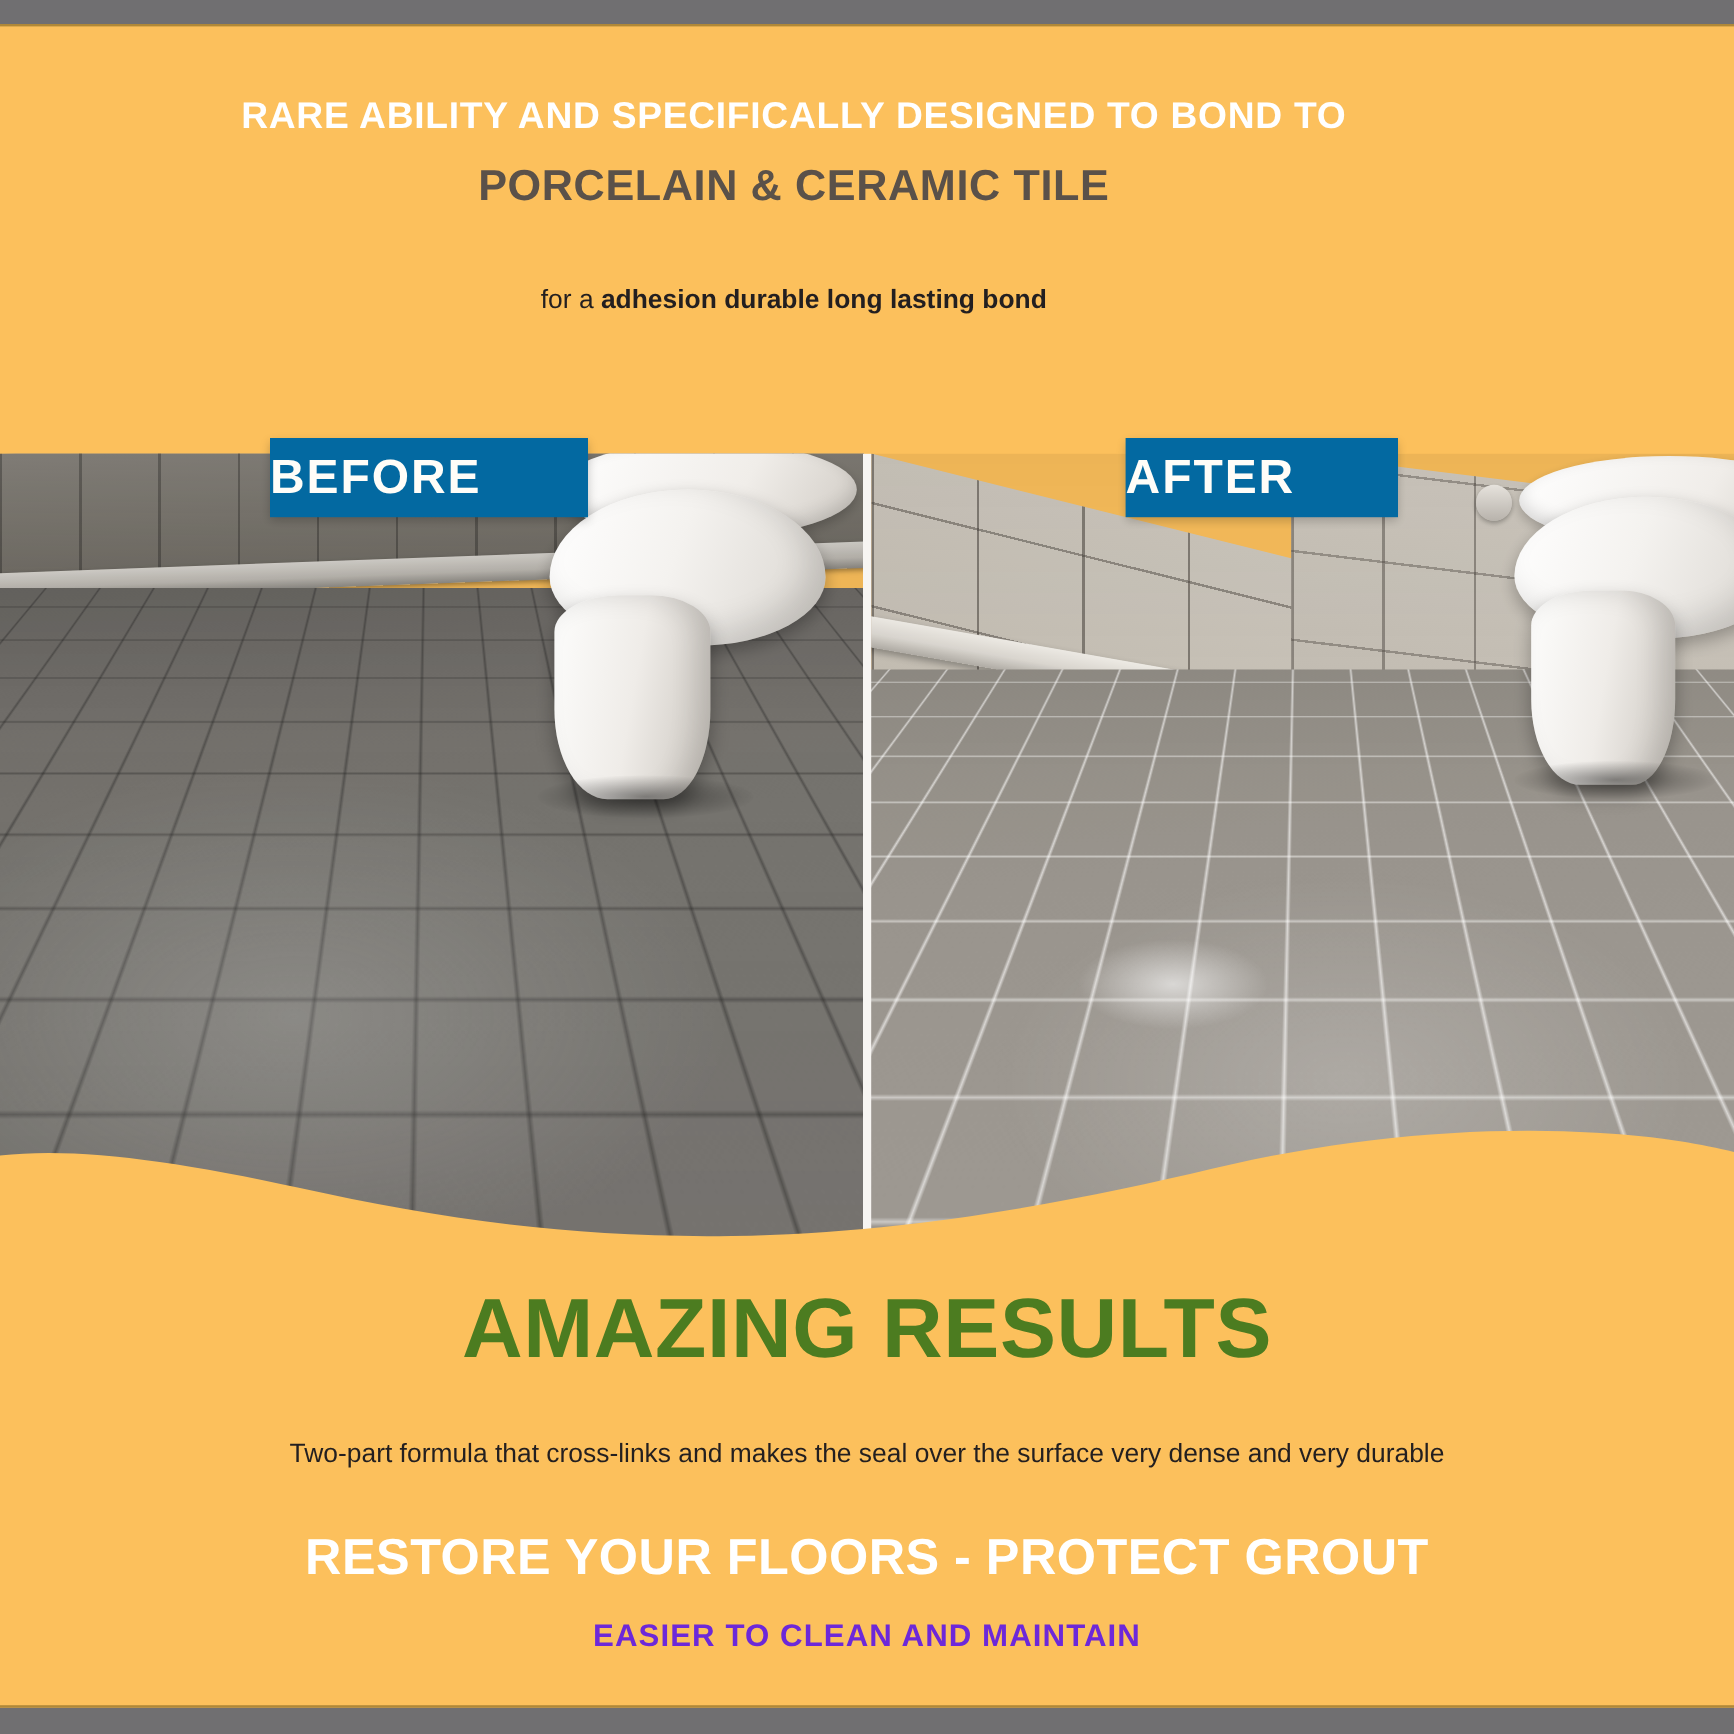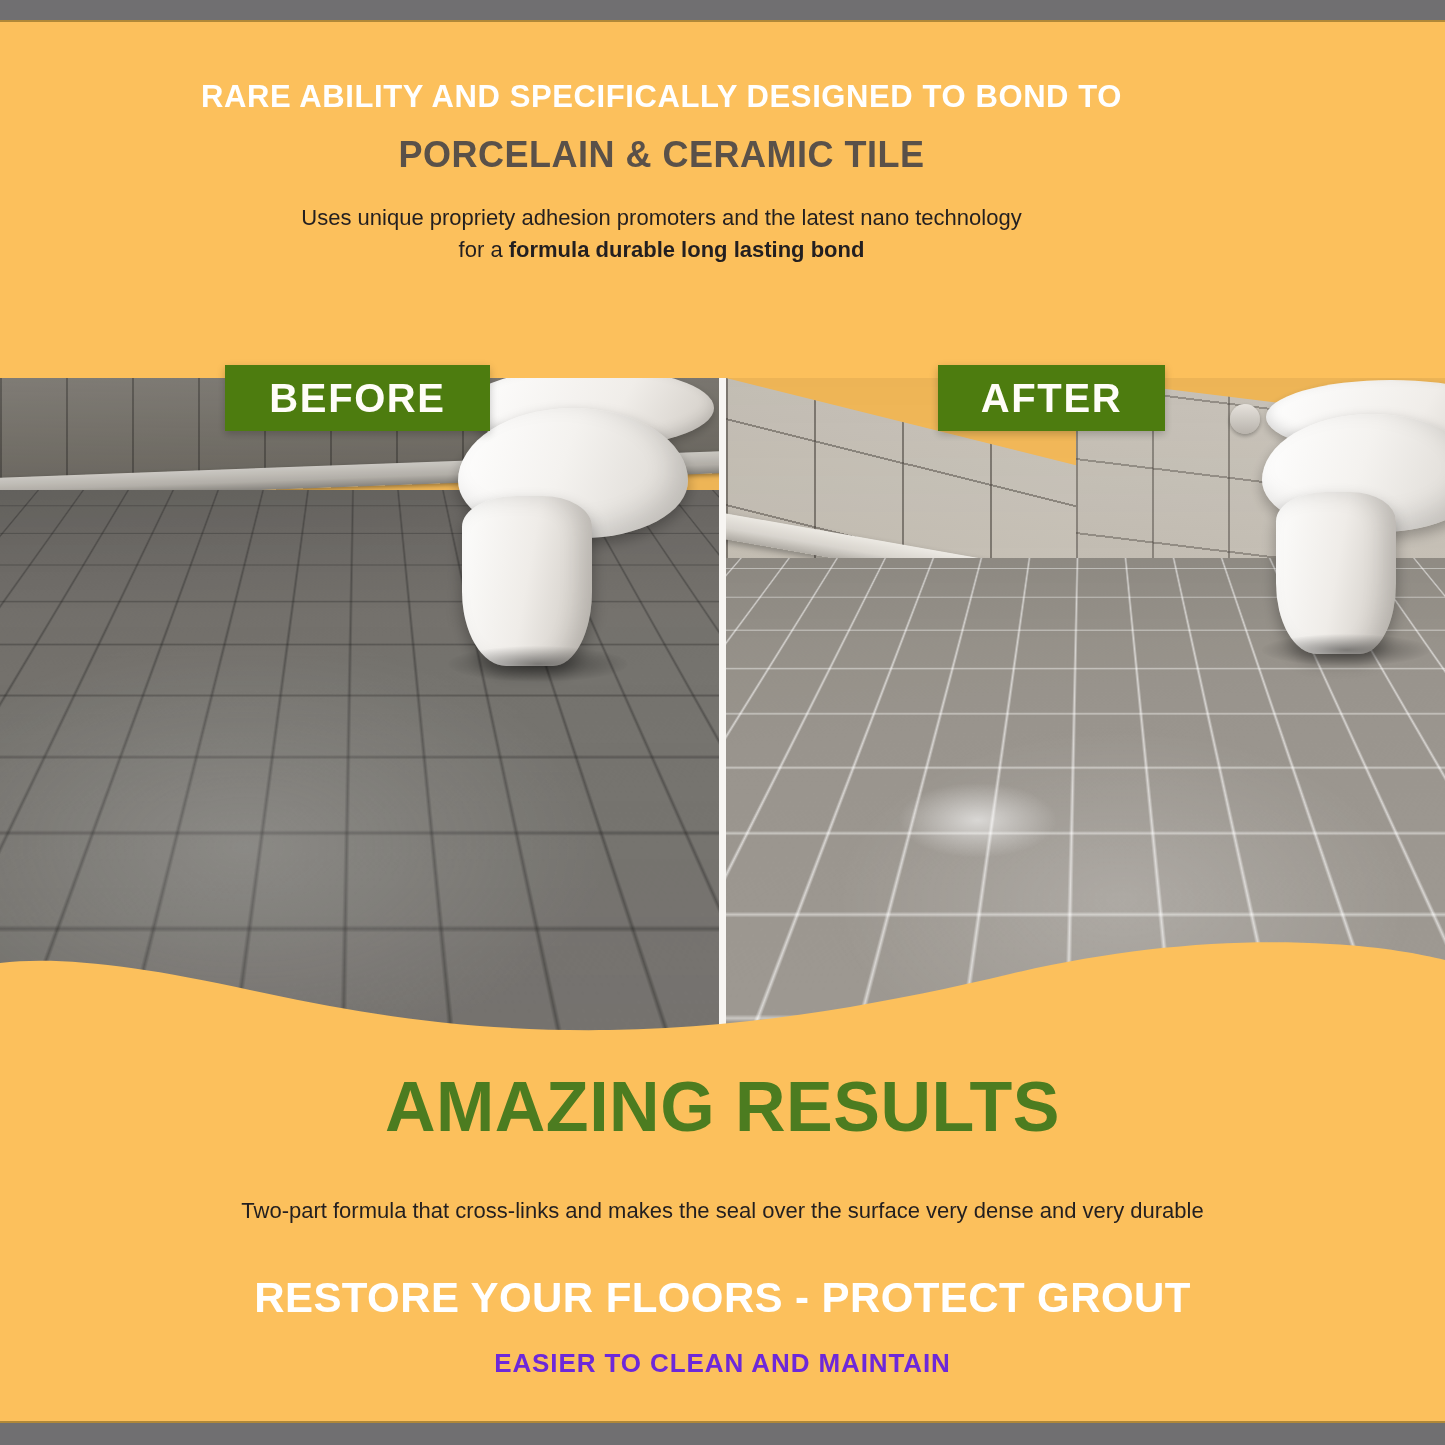--- a/index.html
+++ b/index.html
@@ -255,26 +255,25 @@
     height: 200px;
     z-index: 8;
     pointer-events: none;
   }
   .wave svg { display: block; width: 1445px; height: 200px; }
 
   
   .badge {
     position: absolute;
     z-index: 10;
-    background: #4d7c0f;
+    background: #0369a1;
     color: #fffdf8;
     font-size: 40px;
     font-weight: bold;
     letter-spacing: 1.6px;
-    text-align: center;
     line-height: 66px;
     height: 66px;
     box-shadow: 0 3px 8px rgba(0,0,0,0.22);
   }
   #badge-before { left: 225px; top: 365px; width: 265px; }
   #badge-after  { left: 938px; top: 365px; width: 227px; }
 
   
   .bottom-block {
     position: absolute;
@@ -321,22 +320,22 @@
 <body>
 
 <div class="page">
 
   <div class="bar bar-top"></div>
 
   <div class="headline-block">
     <p class="eyebrow">RARE ABILITY AND SPECIFICALLY DESIGNED TO BOND TO</p>
     <h1 class="title">PORCELAIN &amp; CERAMIC TILE</h1>
     <p class="subtitle">
-      <span>Uses unique propriety adhesion promoters and the latest nano technology</span><br>
-      <span>for a </span><span class="strong">formula durable  long lasting bond</span>
+      <br>
+      <span>for a </span><span class="strong">adhesion durable  long lasting bond</span>
     </p>
   </div>
 
   <div class="photo-strip">
 
     <div class="photo photo-before" aria-label="before photo">
       <div class="b-wall"></div>
       <div class="b-base"></div>
       <div class="b-floor"></div>
       <div class="toilet" id="toilet-before">

